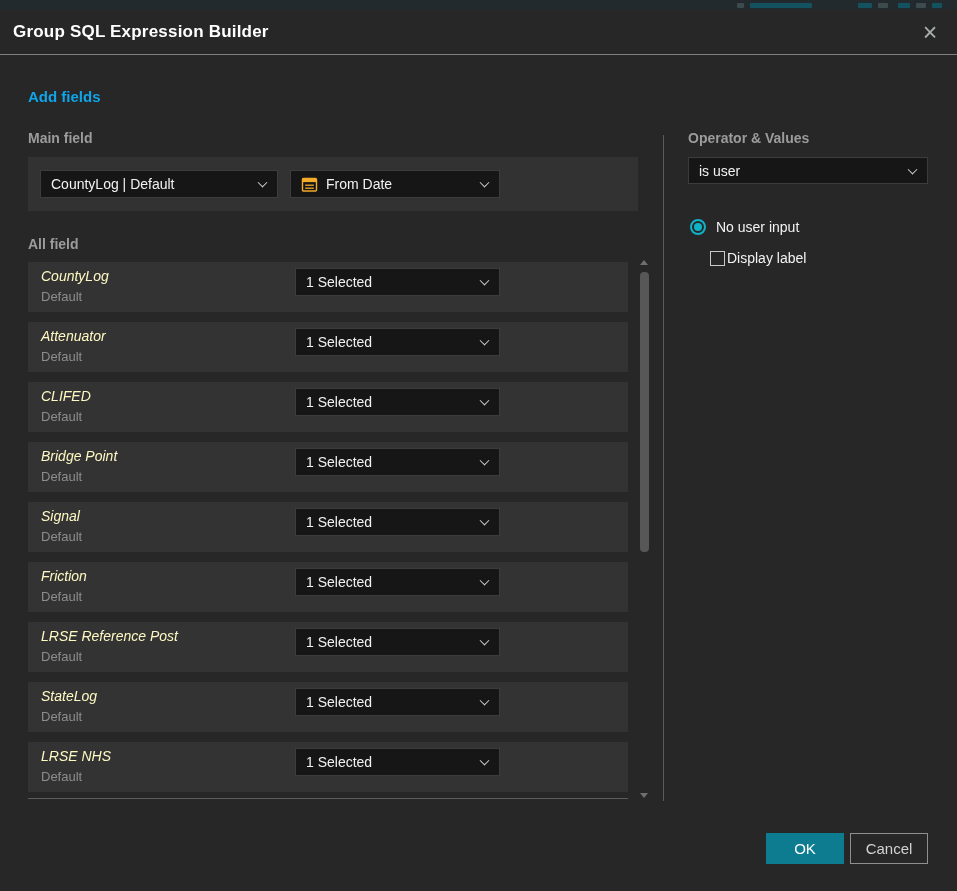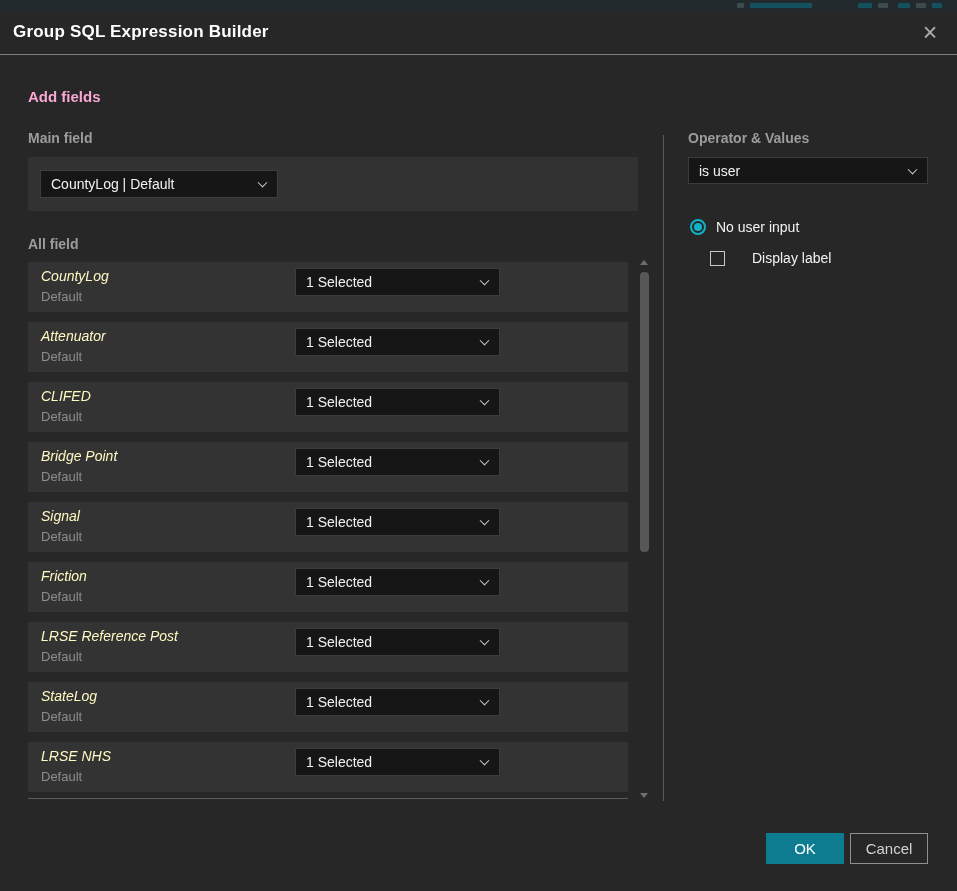--- a/index.html
+++ b/index.html
@@ -26,21 +26,21 @@
     border-bottom:1px solid #7f7f7f;
     display:flex; align-items:center;
   }
   .dlg-title { font-size:17px; font-weight:700; color:#ffffff; padding-left:13px; letter-spacing:.2px; }
   .close-btn {
     position:absolute; right:12px; top:50%; transform:translateY(-50%);
     width:30px; height:30px; display:flex; align-items:center; justify-content:center;
     color:#a7acae; font-size:25px; font-weight:300; cursor:pointer; line-height:1;
   }
 
-  .section-heading { position:absolute; left:28px; font-size:15px; font-weight:700; color:#f9a8d4; }
+  .section-heading { position:absolute; left:28px; font-size:15px; font-weight:700; color:#0ea5e9; }
   .group-label { position:absolute; font-size:14px; font-weight:700; color:#9c9c9c; }
 
   
   .select {
     background:#161616; border:1px solid #3c3c3c; height:28px;
     display:flex; align-items:center; padding:0 28px 0 10px;
     position:relative; cursor:pointer;
   }
   .select-label { font-size:14px; color:#f2f2f2; white-space:nowrap; }
   .chev {
@@ -85,21 +85,21 @@
 
   
   .op-select { position:absolute; left:688px; top:147px; width:240px; height:27px; }
   .radio-row { position:absolute; left:690px; top:209px; display:flex; align-items:center; gap:10px; cursor:pointer; }
   .radio-outer {
     width:16px; height:16px; border-radius:50%;
     border:2px solid #10b2c7; background:#272727;
     display:flex; align-items:center; justify-content:center;
   }
   .radio-dot { width:8px; height:8px; border-radius:50%; background:#10b2c7; }
-  .check-row { position:absolute; left:710px; top:240px; display:flex; align-items:center; gap:27px; cursor:pointer; }
+  .check-row { position:absolute; left:710px; top:240px; display:flex; align-items:center; gap:2px; cursor:pointer; }
   .checkbox { width:15px; height:15px; border:1.5px solid #c9c9c9; background:transparent; }
   .ctl-label { font-size:14px; color:#f2f2f2; }
 
   
   .btn {
     position:absolute; top:823px; width:78px; height:31px;
     display:flex; align-items:center; justify-content:center;
     font-size:15px; cursor:pointer;
   }
   .btn-ok { left:766px; background:#0d7c90; color:#ffffff; border:1px solid #0d7c90; }
@@ -126,20 +126,30 @@
   </div>
 
   <div class="section-heading" style="top:78px;">Add fields</div>
 
   <div class="group-label" style="left:28px; top:120px;">Main field</div>
   <div class="main-panel">
     <div class="select sel-layer">
       <span class="select-label">CountyLog | Default</span>
       <span class="chev"></span>
     </div>
+    <div class="select sel-field">
+      <svg class="cal-icon" viewBox="0 0 17 17">
+        <rect x="1.5" y="2.5" width="14" height="12.5" rx="1" fill="none" stroke="#f3ab2a" stroke-width="1.4"></rect>
+        <rect x="1.5" y="2.5" width="14" height="3.6" fill="#f3ab2a"></rect>
+        <line x1="4.2" y1="9.2" x2="12.8" y2="9.2" stroke="#f3ab2a" stroke-width="1.3"></line>
+        <line x1="4.2" y1="12.2" x2="12.8" y2="12.2" stroke="#f3ab2a" stroke-width="1.3"></line>
+      </svg>
+      <span class="select-label">From Date</span>
+      <span class="chev"></span>
+    </div>
   </div>
 
   <div class="group-label" style="left:28px; top:226px;">All field</div>
   <div class="fields-list">
       <div class="field-row">
         <div class="row-text">
           <div class="row-name">CountyLog</div>
           <div class="row-sub">Default</div>
         </div>
         <div class="select row-select">

